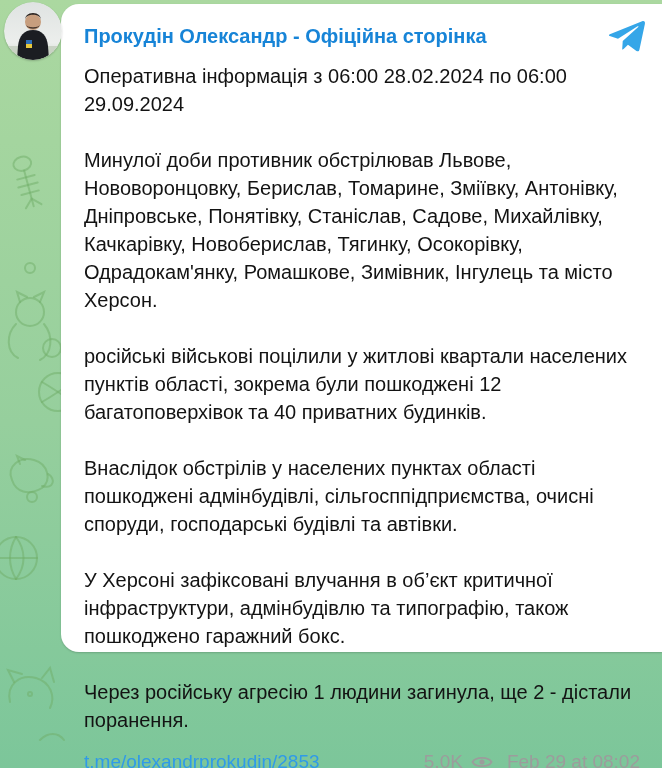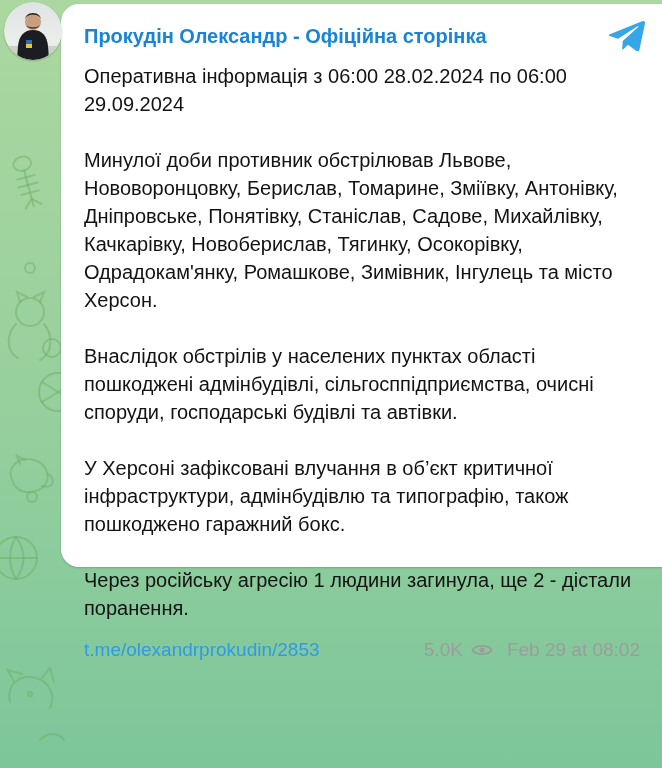--- a/index.html
+++ b/index.html
@@ -6,21 +6,21 @@
   body{
     width:662px;height:768px;overflow:hidden;position:relative;
     font-family:"Liberation Sans","DejaVu Sans",sans-serif;
     background:linear-gradient(180deg,#abd8a0 0%,#96cf9d 55%,#7cc69a 100%);
   }
   .doodle-layer{position:absolute;left:0;top:0;width:662px;height:768px;z-index:0;}
   .doodle-layer path,.doodle-layer circle,.doodle-layer ellipse,.doodle-layer line{
     fill:none;stroke:#6fae68;stroke-width:2;opacity:.5;stroke-linecap:round;
   }
   .post-card{
-    position:absolute;left:61px;top:4px;width:601px;height:563px;z-index:1;
+    position:absolute;left:61px;top:4px;width:601px;height:648px;z-index:1;
     background:#ffffff;border-radius:18px 0 0 18px;
     box-shadow:0 1px 2px rgba(0,0,0,.18);
     box-sizing:border-box;padding:18px 22px 31px 23px;
   }
   .avatar{
     position:absolute;left:4px;top:2px;width:58px;height:58px;border-radius:50%;
     overflow:hidden;z-index:2;box-shadow:0 1px 2px rgba(0,0,0,.2);cursor:pointer;
   }
   .channel-name{
     font-size:20px;line-height:28px;font-weight:bold;color:#1784d7;
@@ -129,20 +129,21 @@
 
   <a class="channel-name">Прокудін Олександр - Офіційна сторінка</a>
 
   <svg class="plane" viewBox="0 0 40 40">
     <path d="M37.5 4.5 L3.5 18.2 C2.2 18.8 2.3 19.7 3.4 20.1 L12.1 22.8 L32.3 10.1 C33.2 9.5 34.1 9.8 33.4 10.5 L17.1 25.3 L16.5 34.2 C17.4 34.2 17.8 33.8 18.3 33.3 L22.6 29.1 L31.5 35.7 C33.1 36.6 34.3 36.1 34.7 34.2 L40.4 7.4 C41 5.1 39.5 3.7 37.5 4.5 Z" transform="translate(-1.5,0) scale(0.95)" fill="#35a6e8"></path>
   </svg>
 
   <div class="body-text">
     <p>Оперативна інформація з 06:00 28.02.2024 по 06:00 29.09.2024</p>
     <p>Минулої доби противник обстрілював Львове, Нововоронцовку, Берислав, Томарине, Зміївку, Антонівку, Дніпровське, Понятівку, Станіслав, Садове, Михайлівку, Качкарівку, Новоберислав, Тягинку, Осокорівку, Одрадокам'янку, Ромашкове, Зимівник, Інгулець та місто Херсон.</p>
+    <p>російські військові поцілили у житлові квартали населених пунктів області, зокрема були пошкоджені 12 багатоповерхівок та 40 приватних будинків.</p>
     <p>Внаслідок обстрілів у населених пунктах області пошкоджені адмінбудівлі, сільгосппідприємства, очисні споруди, господарські будівлі та автівки.</p>
     <p>У Херсоні зафіксовані влучання в об’єкт критичної інфраструктури, адмінбудівлю та типографію, також пошкоджено гаражний бокс.</p>
     <p style="margin-bottom:17px;">Через російську агресію 1 людини загинула, ще 2 - дістали поранення.</p>
   </div>
 
   <div class="footer">
     <a class="post-link">t.me/olexandrprokudin/2853</a>
     <span class="meta">
       <span class="views">5.0K</span>
       <svg class="eye" viewBox="0 0 22 14">

